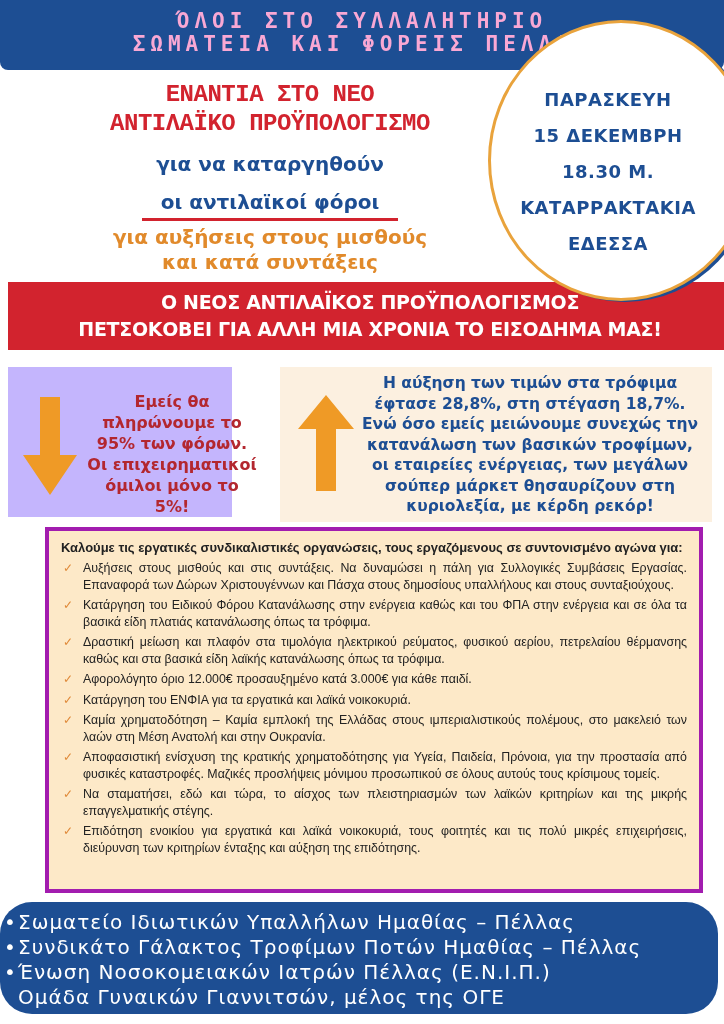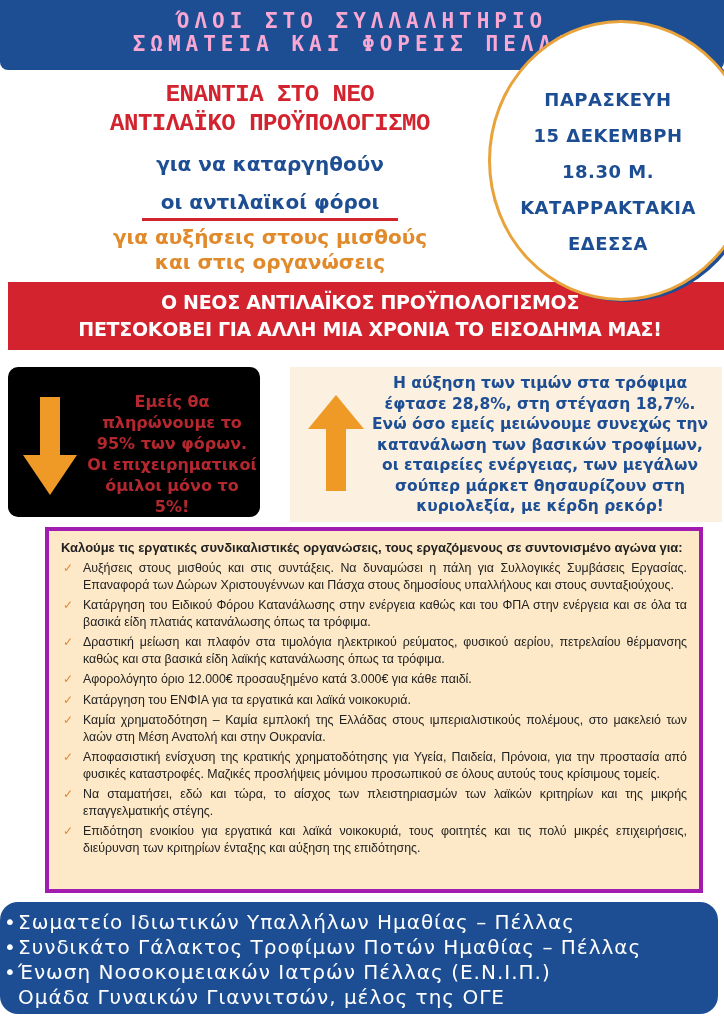--- a/index.html
+++ b/index.html
@@ -42,25 +42,25 @@
   .red-banner {
     position:absolute; left:8px; top:282px; width:724px; height:68px;
     background:#d2232e; color:#ffffff; text-align:center;
     font-family:"DejaVu Sans", sans-serif; font-weight:bold;
     font-size:19px; line-height:27px; padding-top:7px; box-sizing:border-box;
     z-index:1;
   }
   .red-banner div { white-space:nowrap; letter-spacing:-0.3px; }
 
   .box-left {
-    position:absolute; left:8px; top:367px; width:252px; height:150px;
-    background:#000000; box-sizing:border-box;border-radius:10px;
+    position:absolute; left:8px; top:367px; width:224px; height:150px;
+    background:#c4b5fd; box-sizing:border-box;
   }
   .box-right {
-    position:absolute; left:290px; top:367px; width:432px; height:155px;
+    position:absolute; left:280px; top:367px; width:432px; height:155px;
     background:#fcf0e0; box-sizing:border-box;
   }
   .arrow-down {
     position:absolute; left:15px; top:30px; width:54px; height:98px;
   }
   .arrow-up {
     position:absolute; left:18px; top:28px; width:56px; height:96px;
   }
   .left-text {
     position:absolute; left:78px; top:24px; width:172px; text-align:center;
@@ -78,21 +78,21 @@
     background:#fde9c8; border:4px solid #a21caf; box-sizing:border-box;
     padding:8px 12px 6px 12px;
     font-family:"Liberation Sans", sans-serif; color:#222;
   }
   .demands-title { font-weight:bold; font-size:13px; line-height:18px; margin-bottom:3px; white-space:nowrap; }
   .demand-item { position:relative; padding-left:22px; font-size:12.4px; line-height:16.5px; text-align:justify; margin-bottom:4px; }
   .check-icon { position:absolute; left:2px; top:0; color:#e08a3a; font-size:12px; }
 
   .footer {
     position:absolute; left:0; top:902px; width:718px; height:112px;
-    background:#1d4e93; border-radius:18px; color:#ffffff;
+    background:#1d4e93; border-radius:32px; color:#ffffff;
     font-family:"DejaVu Sans", sans-serif; font-size:20px; line-height:25px;
     padding:8px 0 0 4px; box-sizing:border-box; letter-spacing:1px;
   }
   .footer-item { white-space:nowrap; }
   .bullet { display:inline-block; width:14px; }
 </style>
 </head>
 <body>
 
 <div class="top-banner">
@@ -100,21 +100,21 @@
   <div>ΣΩΜΑΤΕΙΑ ΚΑΙ ΦΟΡΕΙΣ ΠΕΛΛΑΣ</div>
 </div>
 
 <div class="headline">
   <div class="hl-red">ΕΝΑΝΤΙΑ ΣΤΟ ΝΕΟ</div>
   <div class="hl-red">ΑΝΤΙΛΑΪΚΟ ΠΡΟΫΠΟΛΟΓΙΣΜΟ</div>
   <div class="hl-blue">για να καταργηθούν</div>
   <div class="hl-blue">οι αντιλαϊκοί φόροι</div>
   <div class="hl-rule"></div>
   <div class="hl-orange">για αυξήσεις στους μισθούς</div>
-  <div class="hl-orange">και στις οργανώσεις</div>
+  <div class="hl-orange">και κατά συντάξεις</div>
 </div>
 
 <div class="event-circle"></div>
 <div class="event-text">
   <div>ΠΑΡΑΣΚΕΥΗ</div>
   <div>15 ΔΕΚΕΜΒΡΗ</div>
   <div>18.30 Μ.</div>
   <div>ΚΑΤΑΡΡΑΚΤΑΚΙΑ</div>
   <div>ΕΔΕΣΣΑ</div>
 </div>

